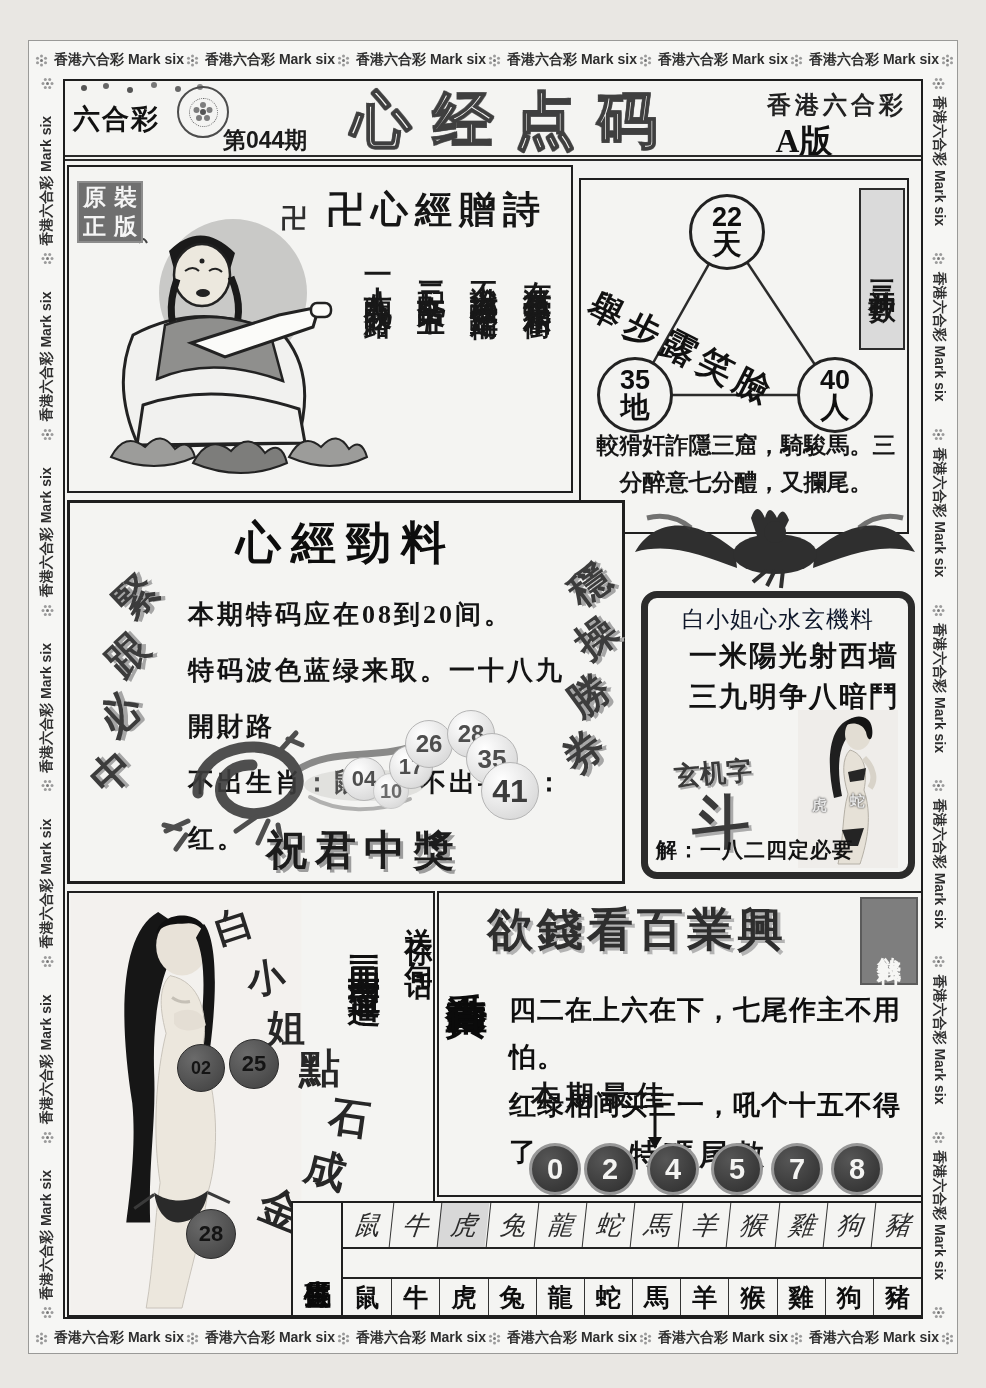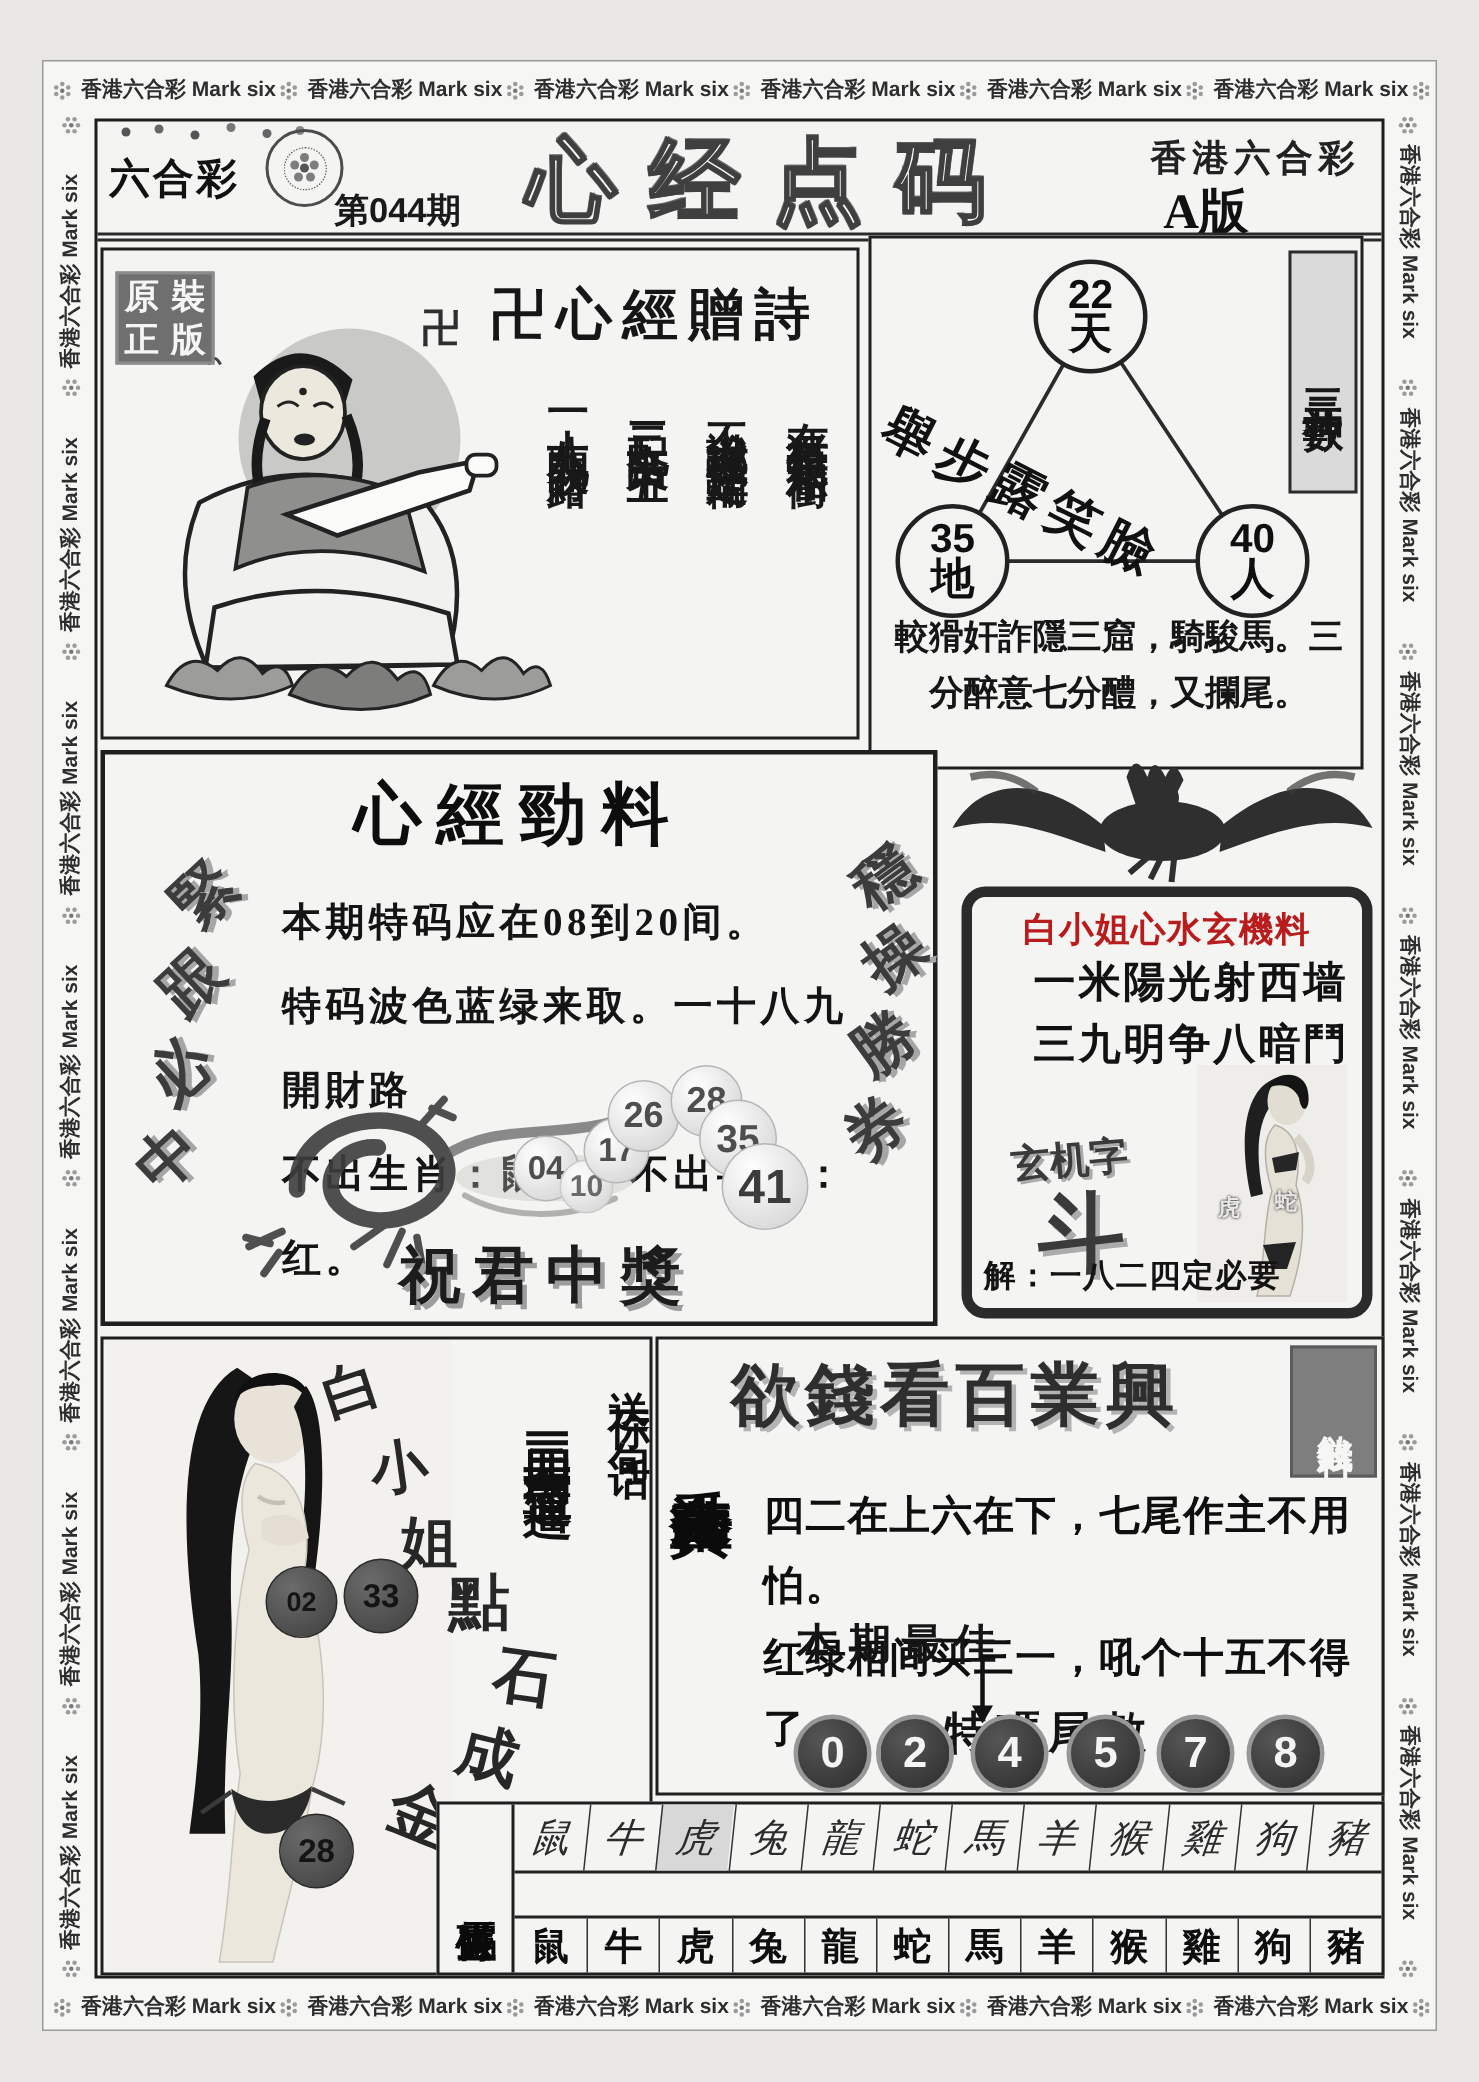--- a/index.html
+++ b/index.html
@@ -45,21 +45,21 @@
   .issue{left:158px;top:44px;font-size:23px;font-weight:800;color:#1a1a1a;}
   .main-title{left:248px;top:0px;width:404px;text-align:center;font-size:60px;font-weight:700;letter-spacing:22px;
     color:#f6f6f4;-webkit-text-stroke:1.6px #3f3f3f;
     text-shadow:1px 1px 0 #6a6a6a,-1px -1px 0 #6a6a6a,1px -1px 0 #6a6a6a,-1px 1px 0 #6a6a6a;}
   .region{left:636px;top:8px;width:206px;text-align:right;font-size:24px;letter-spacing:4px;color:#222;font-weight:600;}
   .edition{left:636px;top:38px;width:206px;text-align:center;font-size:33px;font-weight:800;color:#111;}
   .header-divider{left:0;top:74px;width:100%;height:6px;border-top:2px solid #2a2a2a;border-bottom:2px solid #2a2a2a;box-sizing:border-box;}
   
   .panel{position:absolute;border:2px solid #1f1f1f;box-sizing:border-box;background:#f4f4f2;}
   .p-buddha{left:2px;top:84px;width:506px;height:328px;}
-  .p-triangle{left:514px;top:76px;width:330px;height:356px;}
+  .p-triangle{left:514px;top:97px;width:330px;height:356px;}
   .p-heart{left:2px;top:419px;width:558px;height:384px;border-width:3px;}
   .p-lady{left:576px;top:510px;width:274px;height:288px;border:7px solid #2b2b2b;border-radius:16px;}
   .p-girl{left:2px;top:810px;width:368px;height:426px;}
   .p-insider{left:372px;top:810px;width:486px;height:306px;}
   .p-zodiac{left:226px;top:1120px;width:632px;height:116px;border:2px solid #1f1f1f;z-index:5;}
   
   .stamp{left:8px;top:14px;width:66px;height:62px;background:#6f6f6f;border:2px solid #8c8c8c;box-sizing:border-box;
     display:grid;grid-template-columns:1fr 1fr;align-items:center;justify-items:center;
     color:#f5f5f5;font-size:23px;font-weight:900;line-height:1;}
   .swastika{left:212px;top:34px;font-size:26px;color:#2e2e2e;font-weight:700;}
@@ -104,21 +104,21 @@
   .ball.b1{left:303px;top:270px;width:34px;height:34px;font-size:20px;color:#6a6a6a;border-color:#cacaca;}
   .ball.b2{left:319px;top:242px;width:42px;height:42px;font-size:22px;}
   .ball.b3{left:335px;top:217px;width:46px;height:46px;font-size:24px;}
   .ball.b4{left:377px;top:207px;width:46px;height:46px;font-size:24px;}
   .ball.b5{left:396px;top:230px;width:50px;height:50px;font-size:26px;}
   .ball.b6{left:411px;top:259px;width:56px;height:56px;font-size:32px;color:#3c3c3c;}
   .wish{left:196px;top:320px;font-size:41px;font-weight:900;letter-spacing:8px;color:#1c1c1c;text-shadow:3px 3px 0 #9d9d9d;}
   
   .eagle{left:566px;top:417px;}
   
-  .lady-title{left:0;top:6px;width:100%;text-align:center;font-size:23px;font-weight:700;letter-spacing:1px;color:#b91c1c;}
+  .lady-title{left:0;top:6px;width:100%;text-align:center;font-size:23px;font-weight:400;letter-spacing:1px;color:#0f172a;}
   .lady-lines{left:0;top:38px;width:100%;text-align:center;font-size:28px;font-weight:800;letter-spacing:2px;color:#121212;line-height:1.45;}
   .lady-lines .lady-line{display:block;padding-left:32px;}
   .mystic-label{left:26px;top:158px;font-size:26px;font-weight:900;color:#3a3a3a;transform:rotate(-5deg);text-shadow:2px 2px 0 #ababab;}
   .mystic-char{left:44px;top:186px;font-size:58px;font-weight:900;color:#3a3a3a;text-shadow:3px 3px 0 #ababab;}
   .lady-photo{left:150px;top:112px;width:100px;height:158px;overflow:hidden;}
   .photo-tag{position:absolute;color:#e8e8e8;font-size:15px;font-weight:700;text-shadow:0 0 2px #000;}
   .tag-0{left:14px;top:86px;}
   .tag-1{left:52px;top:82px;}
   .solution{left:8px;top:238px;font-size:21px;font-weight:800;color:#131313;letter-spacing:1px;}
   
@@ -462,21 +462,21 @@
             <path d="M86,40 C90,16 134,14 138,42 C128,30 124,28 112,30 C100,30 92,32 86,40 Z" fill="#101010"></path>
             <path d="M134,30 C150,50 146,120 138,170 L126,166 C134,120 138,70 126,44 Z" fill="#151515"></path>
             <path d="M100,82 C130,88 140,120 132,160 C148,200 150,260 138,300 C132,340 120,380 112,416 L76,416 C84,370 84,330 90,290 C82,240 86,180 96,140 C88,110 90,92 100,82 Z" fill="#ece7dd" stroke="#c9c4ba" stroke-width="1"></path>
             <path d="M104,120 C120,112 134,118 136,132 C124,140 108,138 104,130 Z" fill="#e4ded4"></path>
             <path d="M102,104 q8,6 18,4" stroke="#c5c0b6" stroke-width="3" fill="none"></path>
             <path d="M84,300 C100,312 124,310 138,298 C136,318 124,330 108,330 C94,330 86,316 84,300 Z" fill="#2a2a2a"></path>
             <path d="M84,302 l-20,14 M138,300 l22,10" stroke="#3a3a3a" stroke-width="3" fill="none"></path>
           </svg>
         </div>
         <div class="badge g0">02</div>
-        <div class="badge g1">33</div>
+        <div class="badge g1">25</div>
         <div class="badge g2">28</div>
         <div>
             <span class="dchar serif">白</span>
             <span class="dchar serif">小</span>
             <span class="dchar serif">姐</span>
             <span class="dchar serif">點</span>
             <span class="dchar serif">石</span>
             <span class="dchar serif">成</span>
             <span class="dchar serif">金</span>
           </div>

